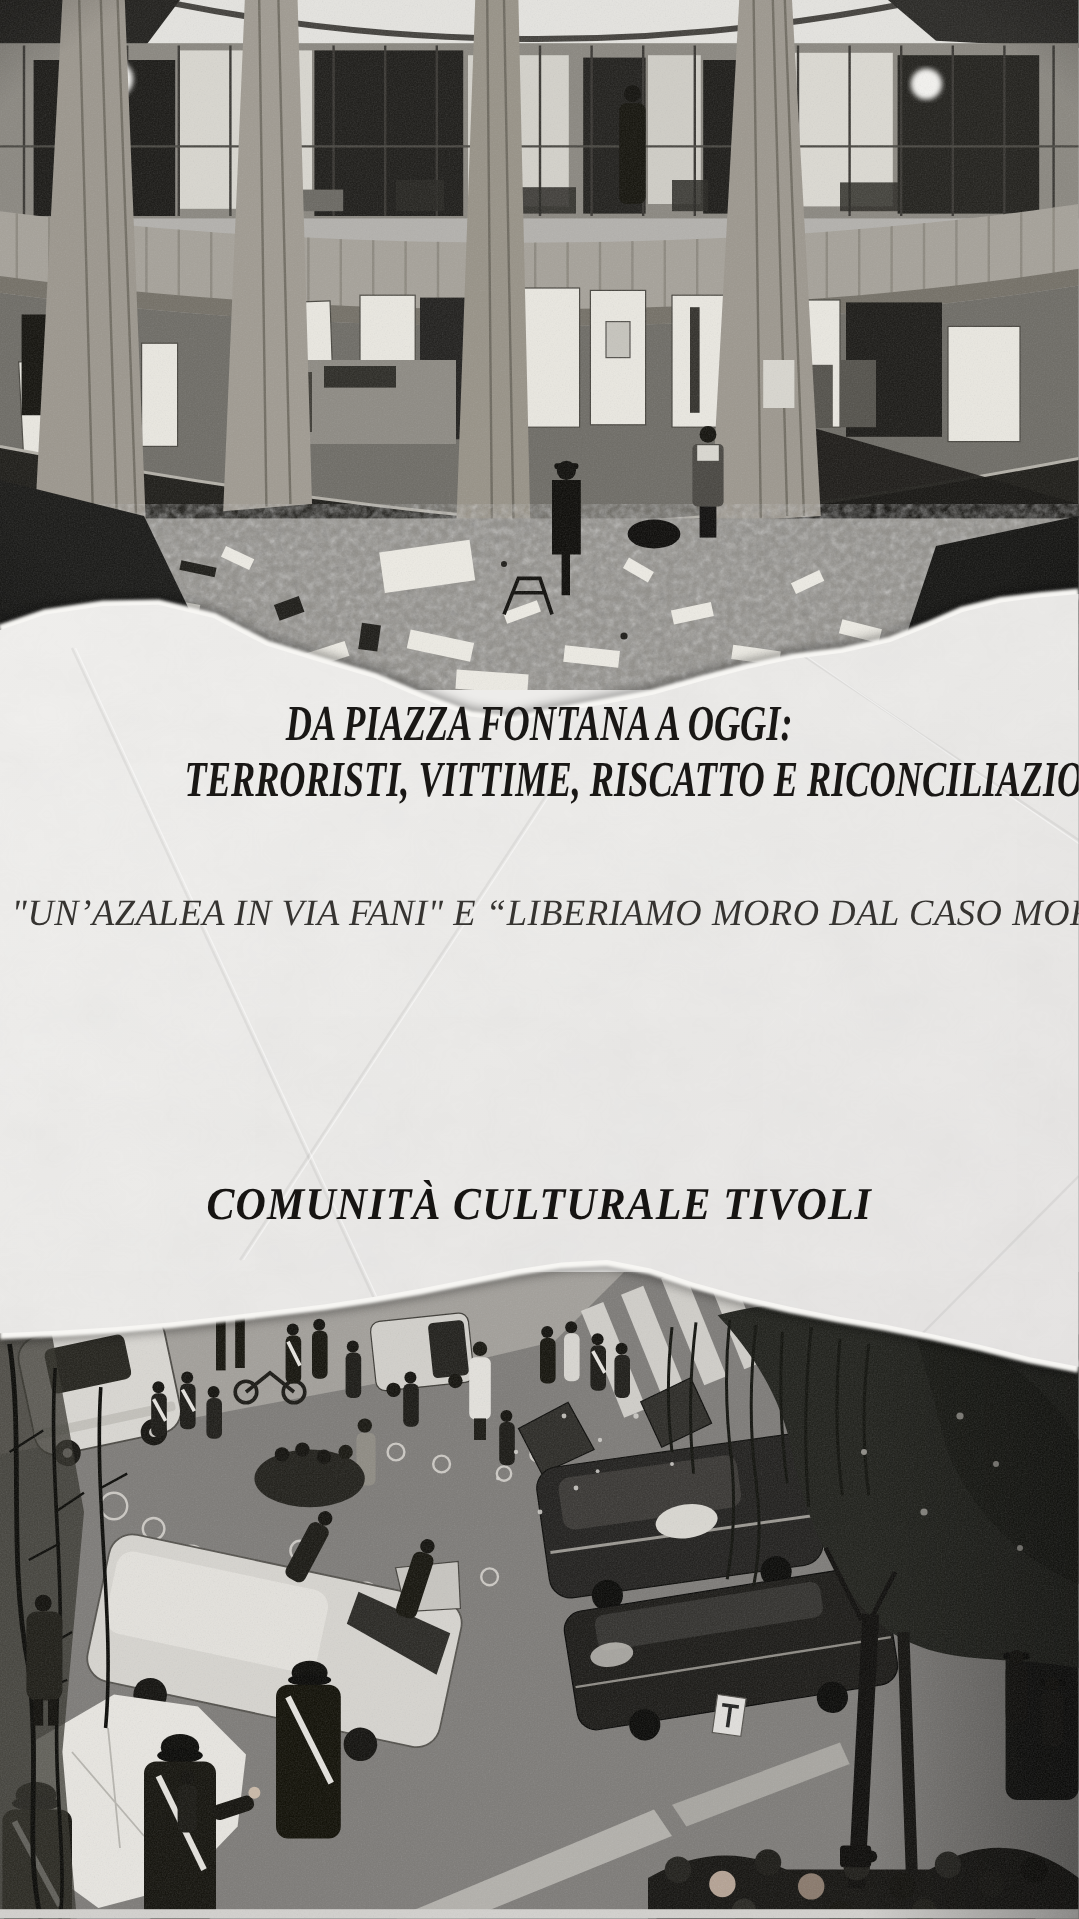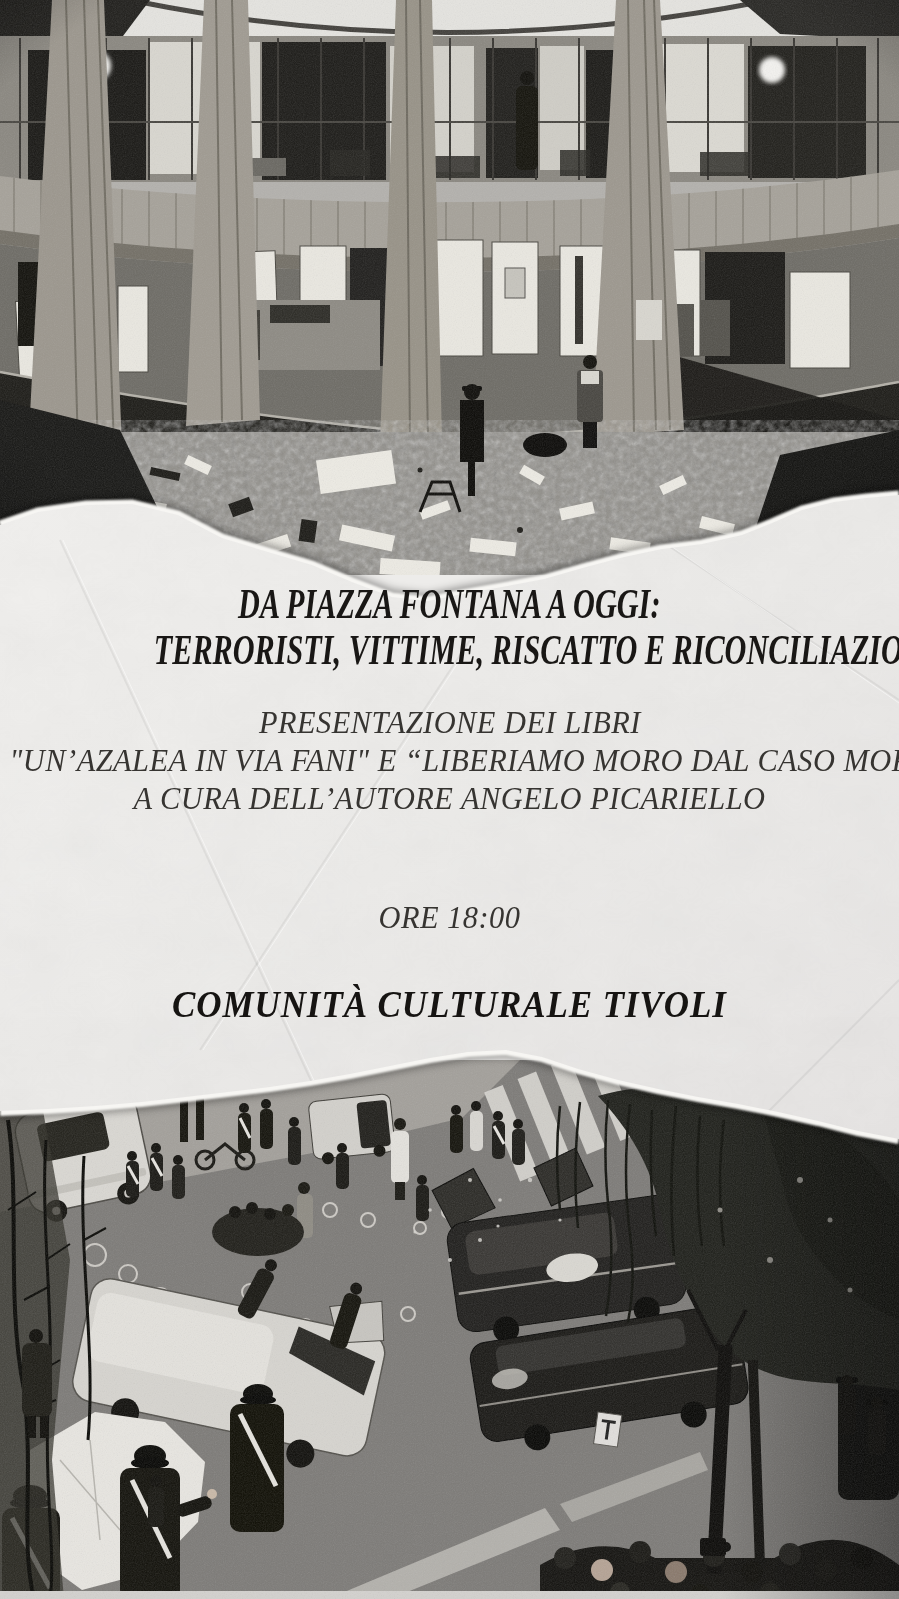--- a/index.html
+++ b/index.html
@@ -544,22 +544,19 @@
         <path d="M203,1050 L473,640" stroke-width="1"></path>
       </g>
     </g>
   </g>
 </svg>
 
 <div class="text-layer">
   <div class="line title-line t1"><span>DA PIAZZA FONTANA A OGGI:</span></div>
   <div class="line title-line t2"><span>TERRORISTI, VITTIME, RISCATTO E RICONCILIAZIONE</span></div>
 
-  <div class="line body-line s1"><span>PRESENTAZIONE DEI LIBRI</span></div>
   <div class="line body-line s2"><span>"UN’AZALEA IN VIA FANI" E “LIBERIAMO MORO DAL CASO MORO”</span></div>
-  <div class="line body-line s3"><span>A CURA DELL’AUTORE ANGELO PICARIELLO</span></div>
-
-  <div class="line body-line d2"><span>ORE 18:00</span></div>
+
 
   <div class="line org-line org"><span>COMUNITÀ CULTURALE TIVOLI</span></div>
 </div>
 
 </div>
 
 </body></html>

